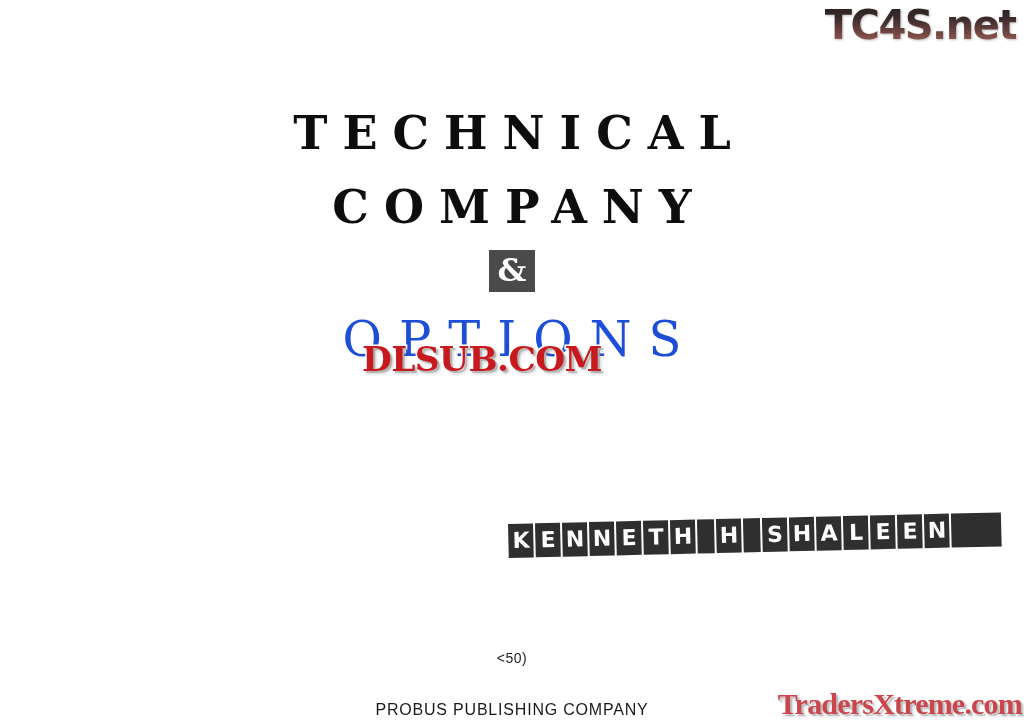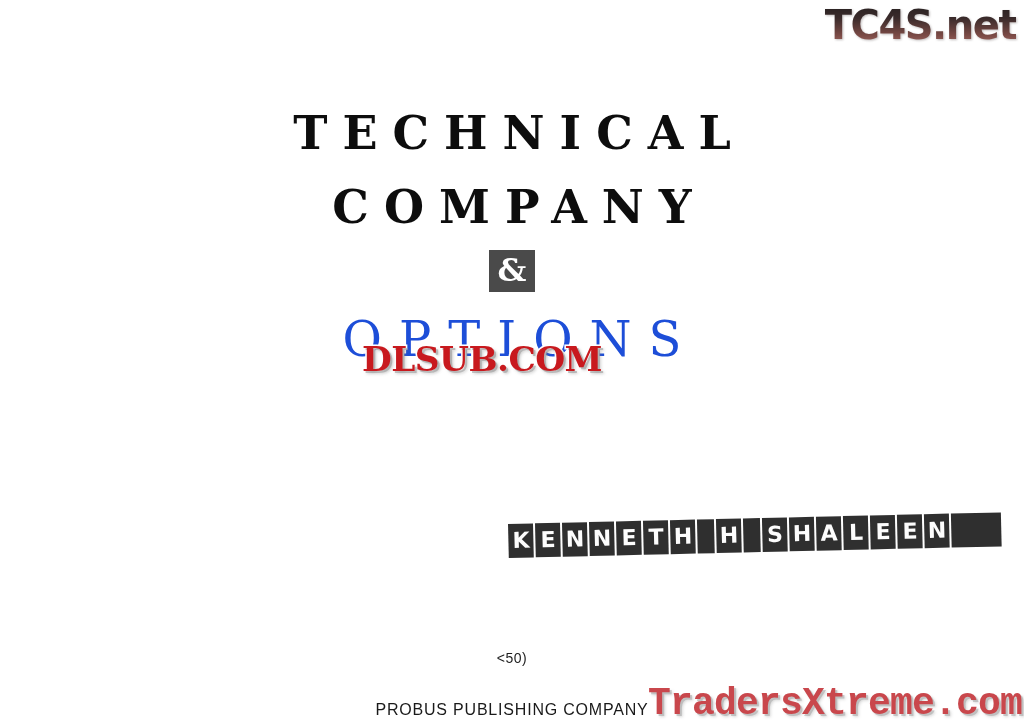--- a/index.html
+++ b/index.html
@@ -175,23 +175,23 @@
     letter-spacing: 0.8px;
     white-space: nowrap;
     margin-top: 12px;
   }
 
   
   #traders-watermark {
     position: absolute;
     right: 2px;
     top: 686px;
-    font-family: Liberation Mono, monospace;
-    font-weight: bold;
-    font-size: 38px;
+    font-family: Liberation Serif, serif;
+    font-weight: bold;
+    font-size: 30px;
     line-height: 36px;
     letter-spacing: -0.8px;
     color: #c9474c;
     -webkit-text-stroke: 3px #ffffff;
     paint-order: stroke fill;
     text-shadow:
       2px 2px 0 rgba(160,160,160,0.5),
       3px 3px 3px rgba(130,130,130,0.3);
     white-space: nowrap;
   }

